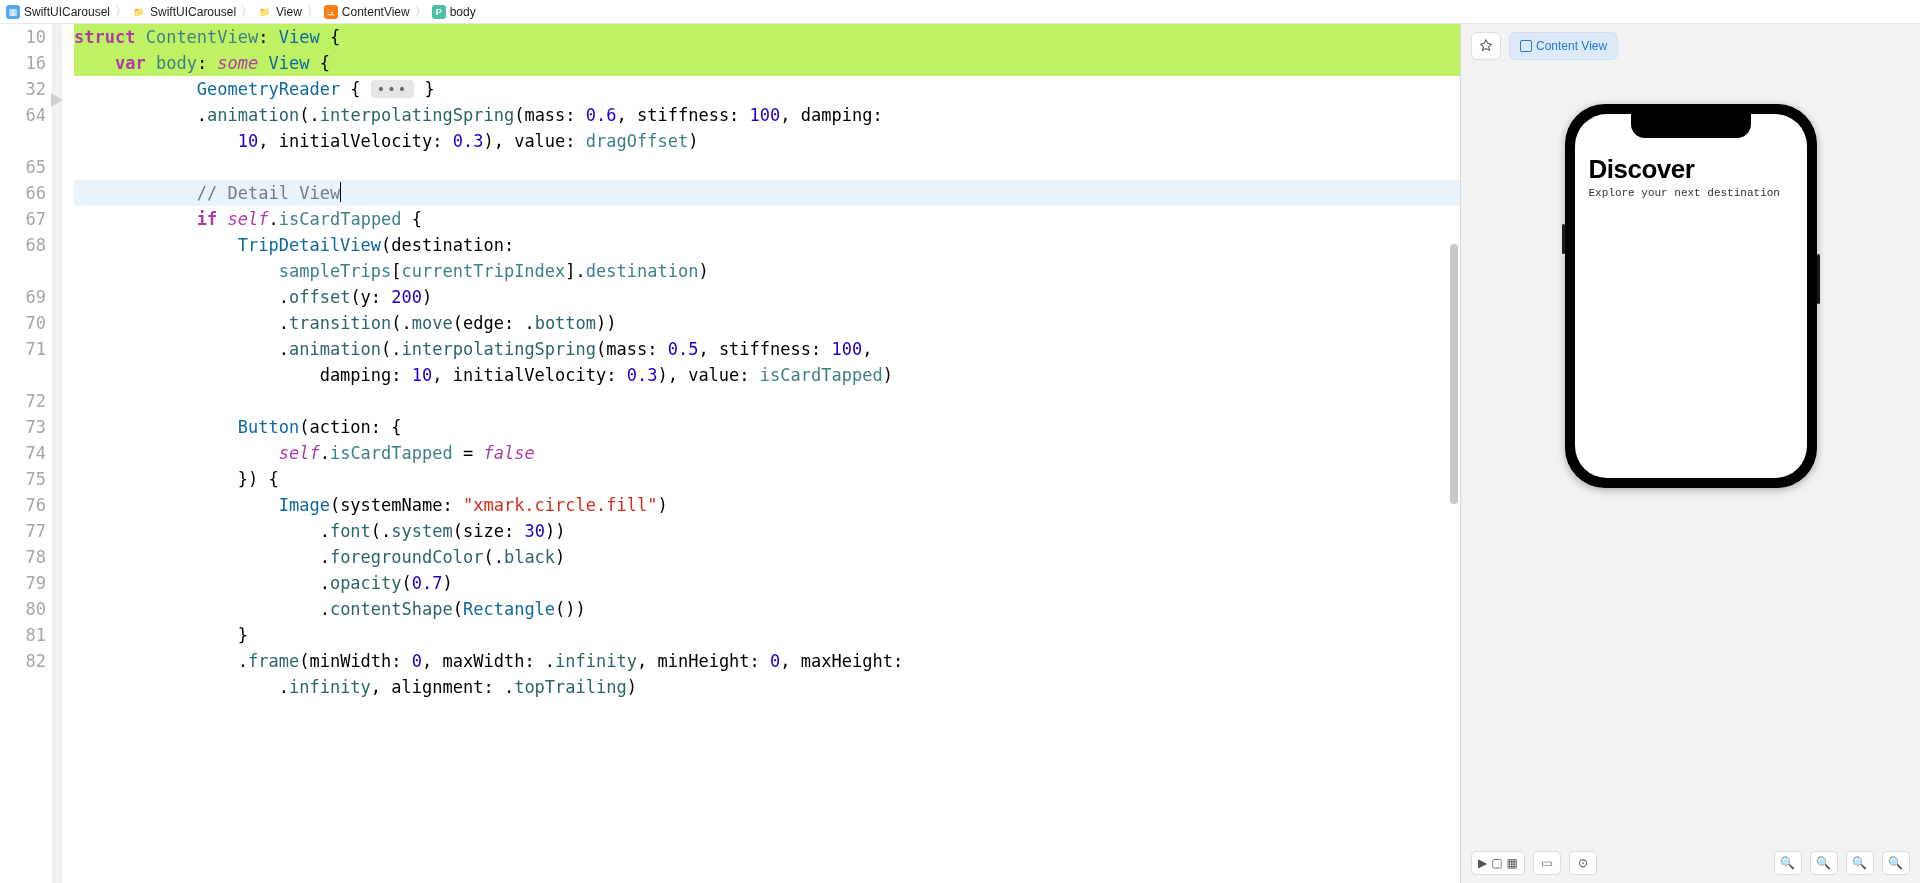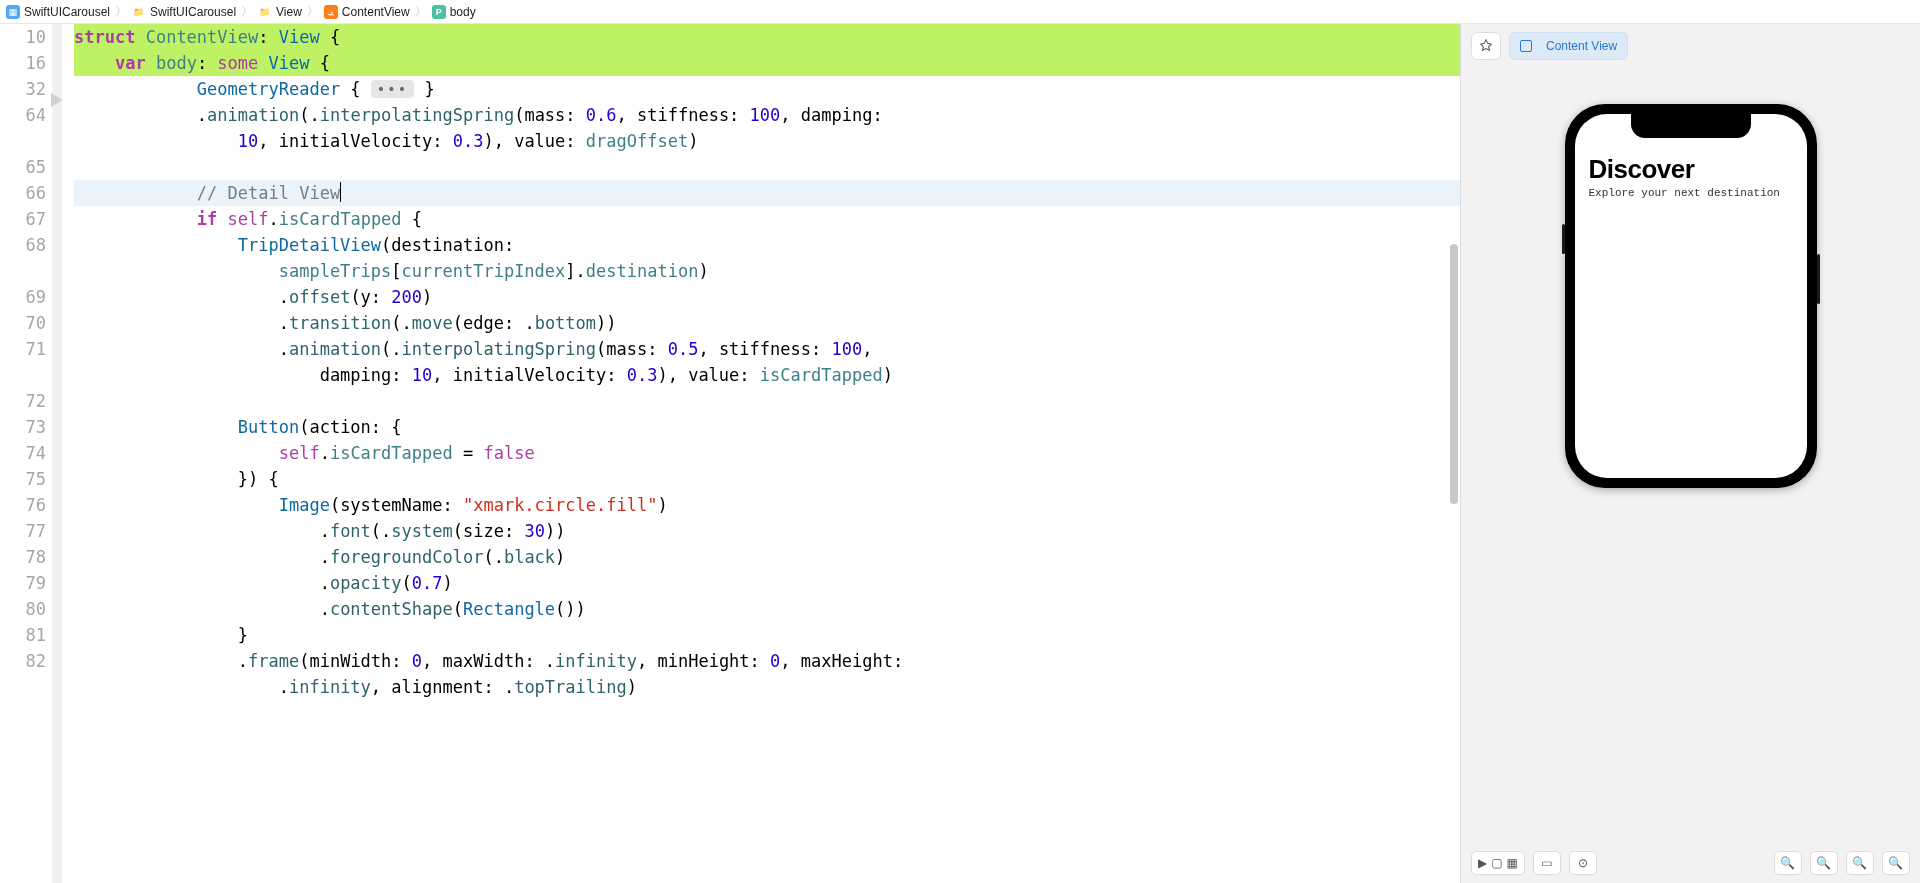--- a/index.html
+++ b/index.html
@@ -99,21 +99,21 @@
     height:26px;
     z-index:0;
   }
   .cursor {
     display:inline-block;
     width:1px; height:20px;
     background:#000;
     vertical-align:-3px;
   }
   .kw   { color: var(--kw-pink); font-weight: 600; }
-  .kw2  { color: var(--kw-pink); }
+  .kw2  { color: var(--kw-pink); font-style: italic; }
   .type { color: var(--type-blue); }
   .typeL{ color: var(--type-teal); }
   .str  { color: var(--str-red); }
   .num  { color: var(--num-blue); }
   .com  { color: var(--comment-gray); }
   .dot  { color: var(--dot-teal); }
   .plain{ color:#000; }
 
   .vscroll {
     position:absolute;
@@ -146,21 +146,21 @@
     background:#fff;
     border:1px solid #dedede;
     display:flex;
     align-items:center;
     justify-content:center;
     font-size:12px;
   }
   .pin-btn { width: 30px; color:#555;}
   .pill {
     padding: 0 10px;
-    gap:14px;
+    gap:4px;
     background:#dce9f7;
     border-color:#cfe0f2;
     color:#2677d9;
   }
   .pill .cube { width:12px; height:12px; border:1.5px solid #2677d9; border-radius:2px; }
 
   .device-wrap {
     flex:1;
     display:flex;
     align-items:flex-start;

